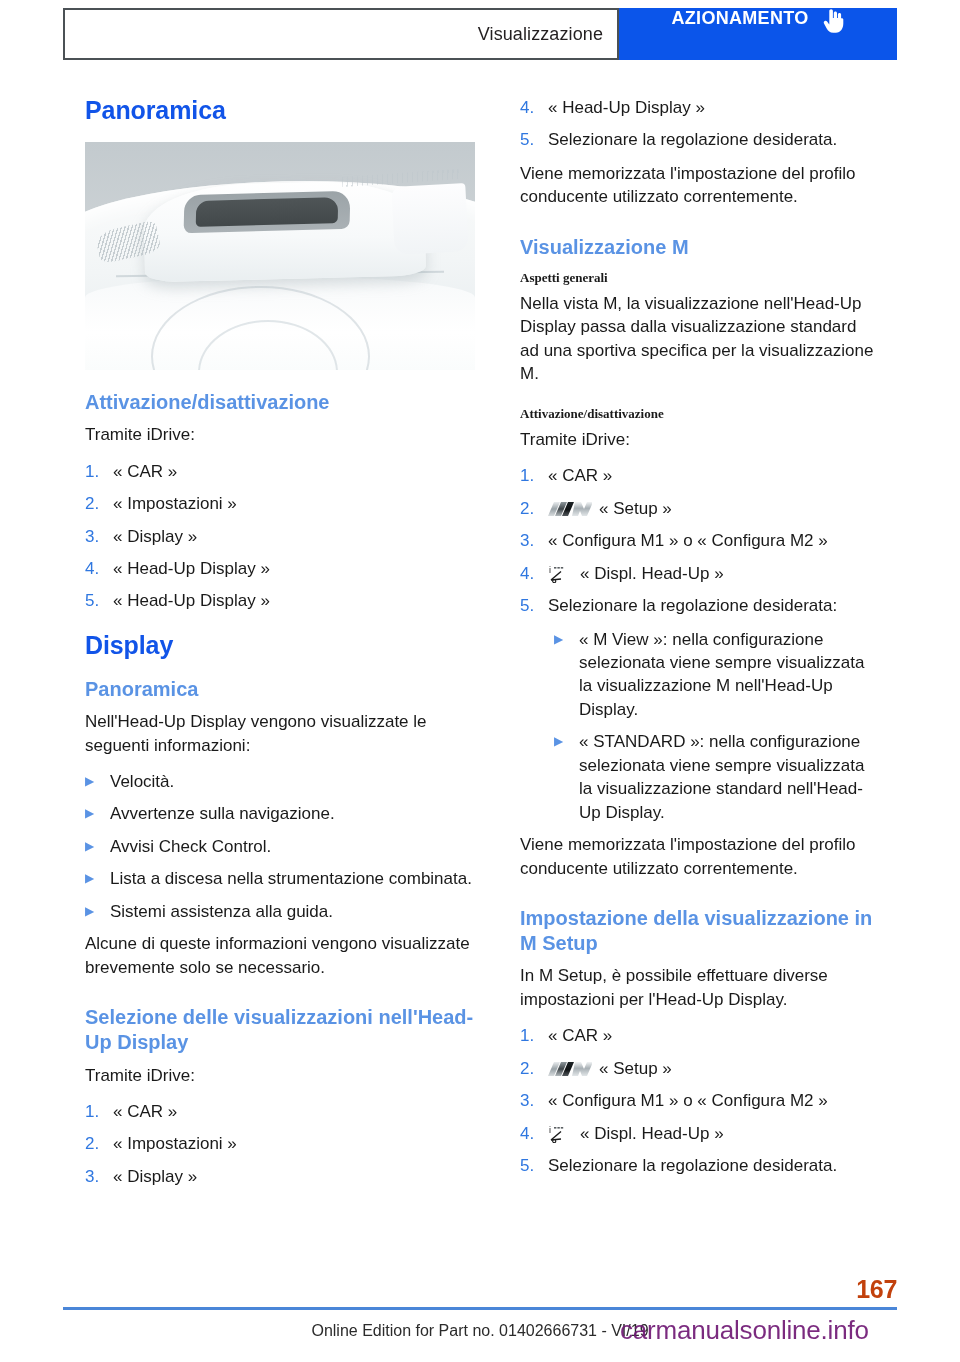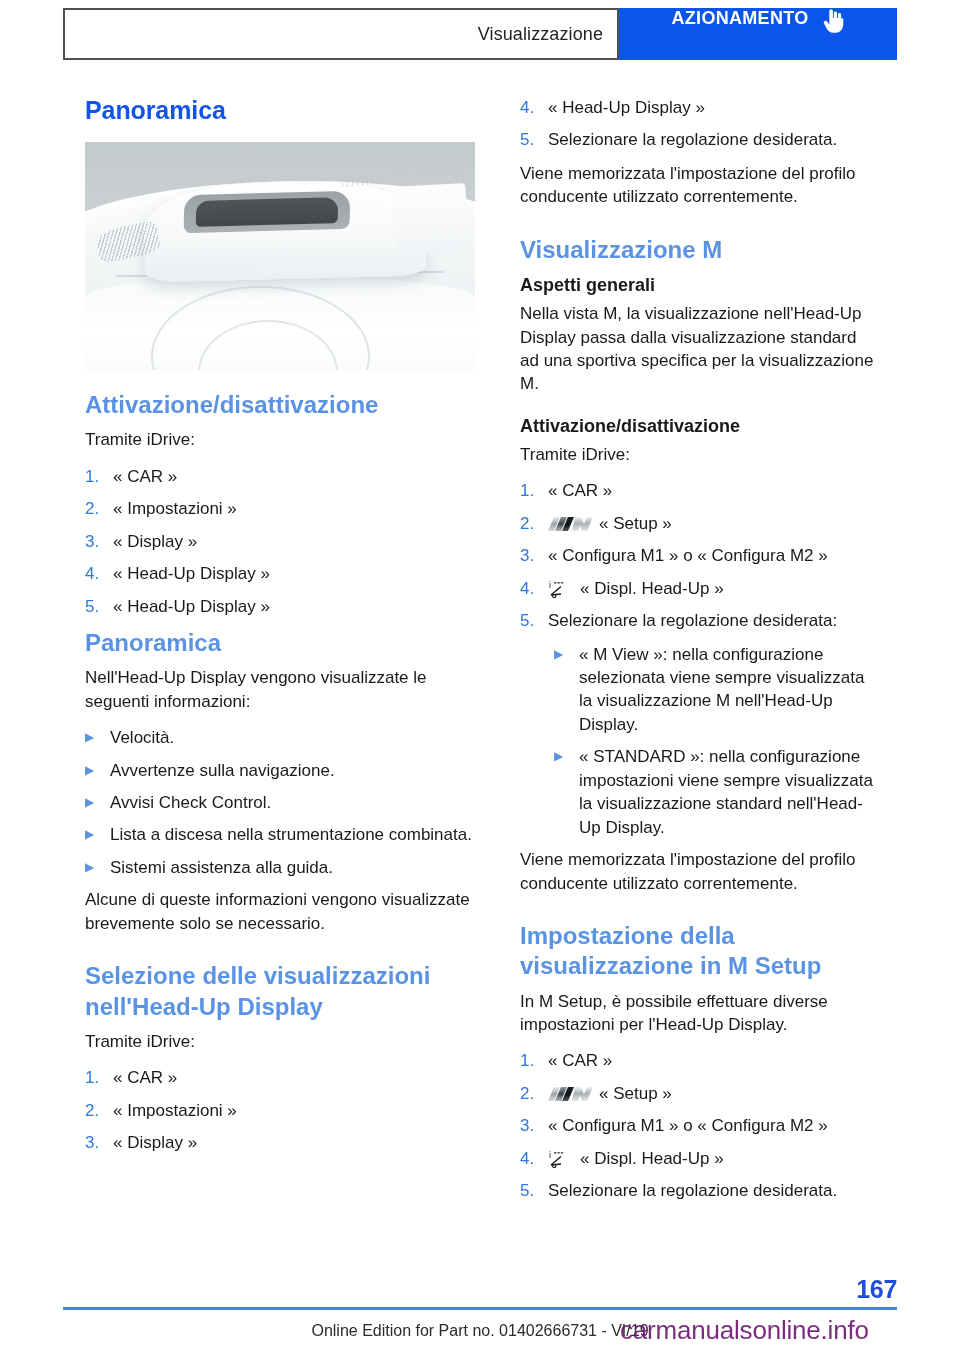--- a/index.html
+++ b/index.html
@@ -74,33 +74,34 @@
 
   
   h1.h-main {
     font-size: 25px;
     font-weight: bold;
     color: #1154e8;
     letter-spacing: -0.1px;
     margin-bottom: 17px;
   }
   h2.h-sub {
-    font-size: 24px;
+    font-size: 20px;
     font-weight: bold;
     color: #5a93e4;
     line-height: 1.26;
     margin-top: 26px;
     margin-bottom: 8px;
   }
   h3.h-bold {
-    font-size: 18px;
+    font-size: 13px;
     font-weight: bold;
     color: #1a1a1a;
     margin-top: 20px;
     margin-bottom: 6px;
+    font-family: Liberation Serif, serif;
   }
   p.para {
     font-size: 17px;
     line-height: 1.38;
     color: #1a1a1a;
     margin-bottom: 9px;
   }
   p.lead { margin-bottom: 13px; }
 
   
@@ -236,21 +237,21 @@
     width: 834px;
     height: 3px;
     background: #4a86d8;
   }
   .page-number {
     position: absolute;
     right: 63px;
     bottom: 58px;
     font-size: 25px;
     font-weight: bold;
-    color: #1d4ed8;
+    color: #c2410c;
     letter-spacing: -0.3px;
     text-align: right;
   }
   .footer-note {
     position: absolute;
     left: 0; right: 0;
     bottom: 22px;
     text-align: center;
     font-size: 16px;
     color: #2b2b2b;
@@ -328,20 +329,21 @@
         <li>
           <span class="step-num">4.</span>
           <span class="step-body">« Head-Up Display »</span>
         </li>
         <li>
           <span class="step-num">5.</span>
           <span class="step-body">« Head-Up Display »</span>
         </li>
       </ol>
 
+      <h1 class="h-main" style="margin-top:18px">Display</h1>
 
       <h2 class="h-sub" style="margin-top:0">Panoramica</h2>
       <p class="para lead">Nell'Head-Up Display vengono visualizzate le seguenti informazioni:</p>
       <ul class="bullets">
         <li>
           <span class="bullet-mark">▶</span>
           <span class="bullet-body">Velocità.</span>
         </li>
         <li>
           <span class="bullet-mark">▶</span>
@@ -469,21 +471,21 @@
         </li>
       </ol>
 
       <ul class="bullets indented">
         <li>
           <span class="bullet-mark">▶</span>
           <span class="bullet-body">« M View »: nella configurazione selezionata viene sempre visualizzata la visualizzazione M nell'Head-Up Display.</span>
         </li>
         <li>
           <span class="bullet-mark">▶</span>
-          <span class="bullet-body">« STANDARD »: nella configurazione impostazioni viene sempre visualizzata la visualizzazione standard nell'Head-Up Display.</span>
+          <span class="bullet-body">« STANDARD »: nella configurazione selezionata viene sempre visualizzata la visualizzazione standard nell'Head-Up Display.</span>
         </li>
       </ul>
       <p class="para">Viene memorizzata l'impostazione del profilo conducente utilizzato correntemente.</p>
 
       <h2 class="h-sub">Impostazione della visualizzazione in M Setup</h2>
       <p class="para lead">In M Setup, è possibile effettuare diverse impostazioni per l'Head-Up Display.</p>
 
       <ol class="steps">
         <li>
           <span class="step-num">1.</span>

